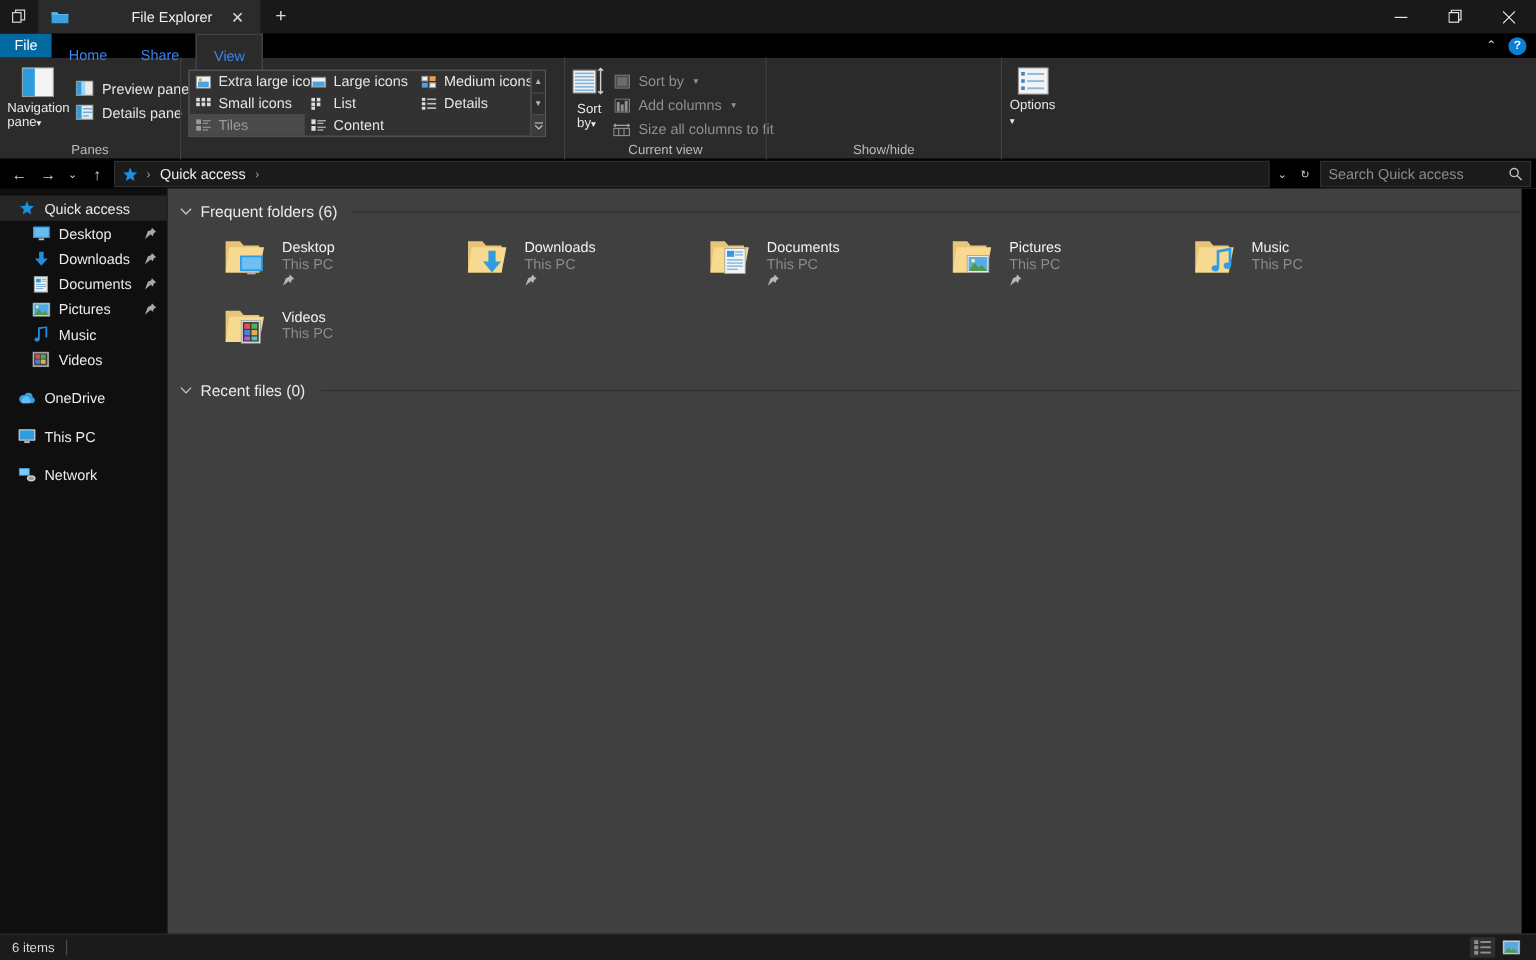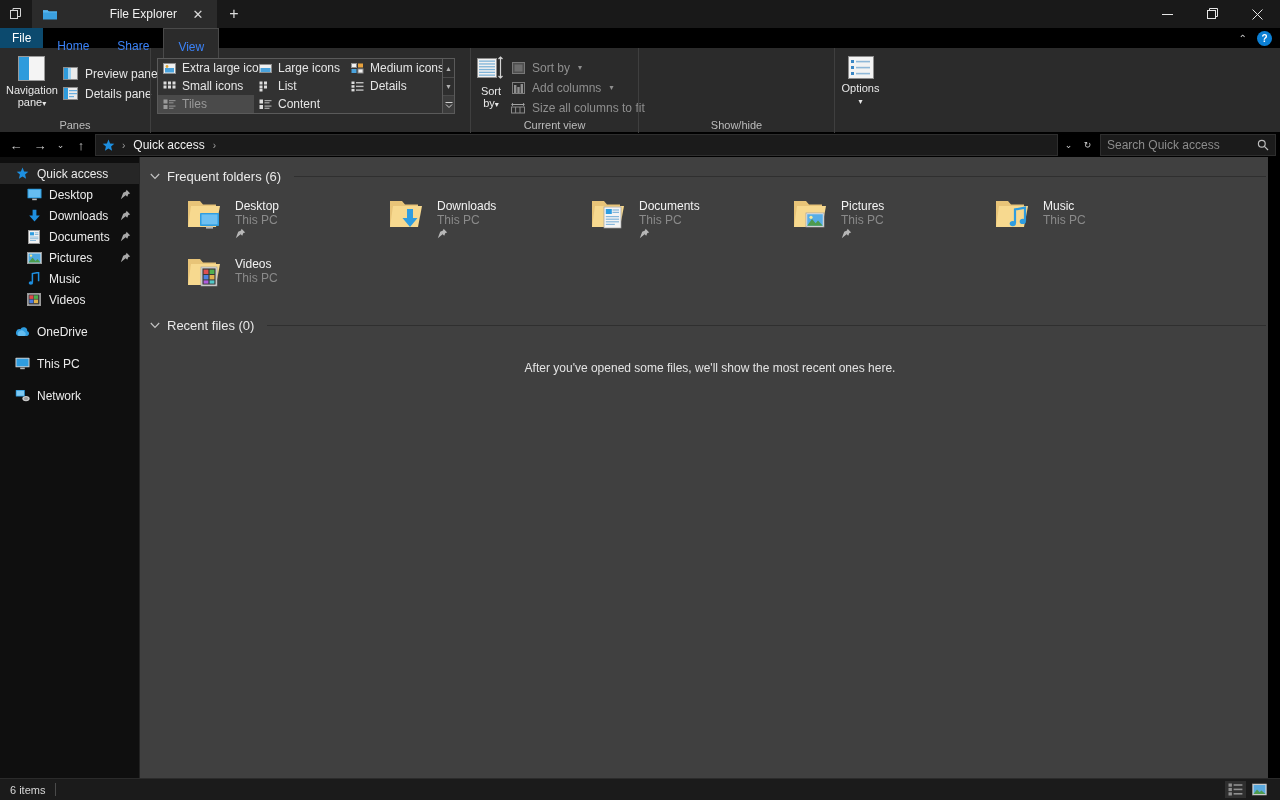--- a/index.html
+++ b/index.html
@@ -44,21 +44,21 @@
     width:45px; display:flex; align-items:center; justify-content:center;
     color:#e6e6e6; font-size:11px;
   }
 
   
   .ribbontabs {
     height:20px; background:#000; display:flex; align-items:stretch; flex:0 0 20px;
     font-size:12px; position:relative;
   }
   .rtab { padding:18px 14px; display:flex; align-items:center; color:#3b82f6; height:20px; }
-  .rtab.file { background:#0c4a6e; color:#ffffff; padding:0 12px; }
+  .rtab.file { background:#0369a1; color:#ffffff; padding:0 12px; }
   .rtab.active { background:#2b2b2b; border:1px solid #4a4a4a; border-bottom:none; }
   .rt-spacer { flex:1; }
   .rt-right { display:flex; align-items:center; gap:6px; padding-right:8px; }
   .caret-up { color:#cfcfcf; font-size:10px; padding:0 4px; }
   .helpbtn {
     width:15px;height:15px;border-radius:50%;background:#0b7fd4;
     color:#fff;font-size:10px;display:flex;align-items:center;justify-content:center;
     font-weight:bold;
   }
 
@@ -72,21 +72,21 @@
   .rg-body { flex:1; display:flex; align-items:flex-start; padding:4px 6px 0 6px; }
   .rg-label {
     height:15px; font-size:11px; color:#bcbcbc; text-align:center; line-height:15px;
   }
 
   
   .bigbtn {
     width:62px; display:flex; flex-direction:column; align-items:center;
     padding-top:4px; color:#e8e8e8;
   }
-  .bigbtn .lbl { font-size:11px; text-align:center; line-height:12px; margin-top:3px; }
+  .bigbtn .lbl { font-size:11px; line-height:12px; margin-top:3px; }
   .bigbtn .lbl .dd { font-size:8px; }
 
   
   .smallcol { display:flex; flex-direction:column; justify-content:center; gap:1px; padding-top:4px; }
   .smallitem {
     display:flex; align-items:center; gap:6px; height:19px; padding:0 5px;
     font-size:12px; color:#e5e5e5; white-space:nowrap;
   }
   .smallitem.dim { color:#8f8f8f; }
   .ico16 { width:16px; height:16px; flex:0 0 16px; display:flex; align-items:center; justify-content:center; }
@@ -836,21 +836,20 @@
       <div class="section-head" style="margin-top:16px">
         <span class="chev">
           <svg width="10" height="7" viewBox="0 0 10 7">
               <path d="M0.8 1 L5 5.4 L9.2 1" fill="none" stroke="#c6c6c6" stroke-width="1.1"></path>
             </svg>
         </span>
         <span class="ttl">Recent files (0)</span>
         <span class="rule"></span>
       </div>
 
-      <div class="emptymsg">After you've opened some files, we'll show the most recent ones here.</div>
 
       <div class="vscroll">
         <div class="thumb"></div>
       </div>
     </div>
   </div>
 
   <div class="statusbar">
     <span class="status-items">6 items</span>
     <span class="status-sep"></span>

